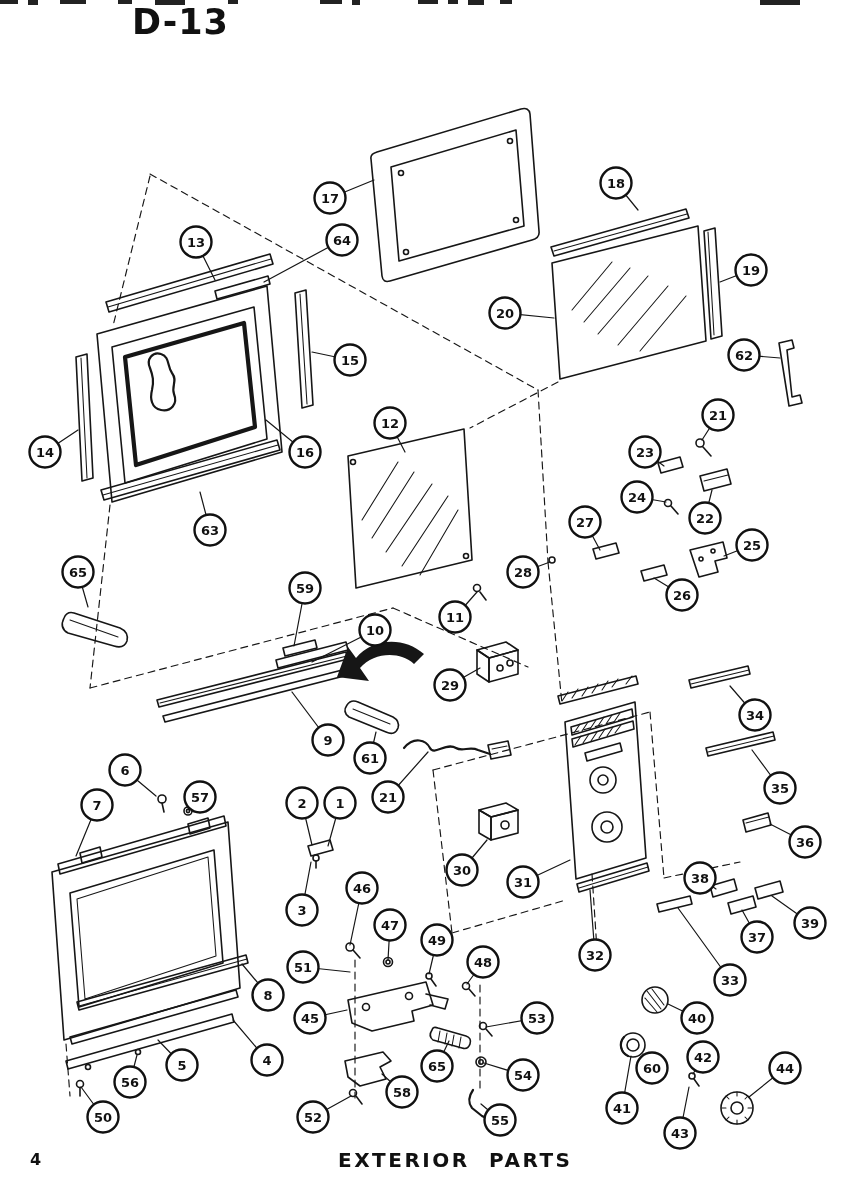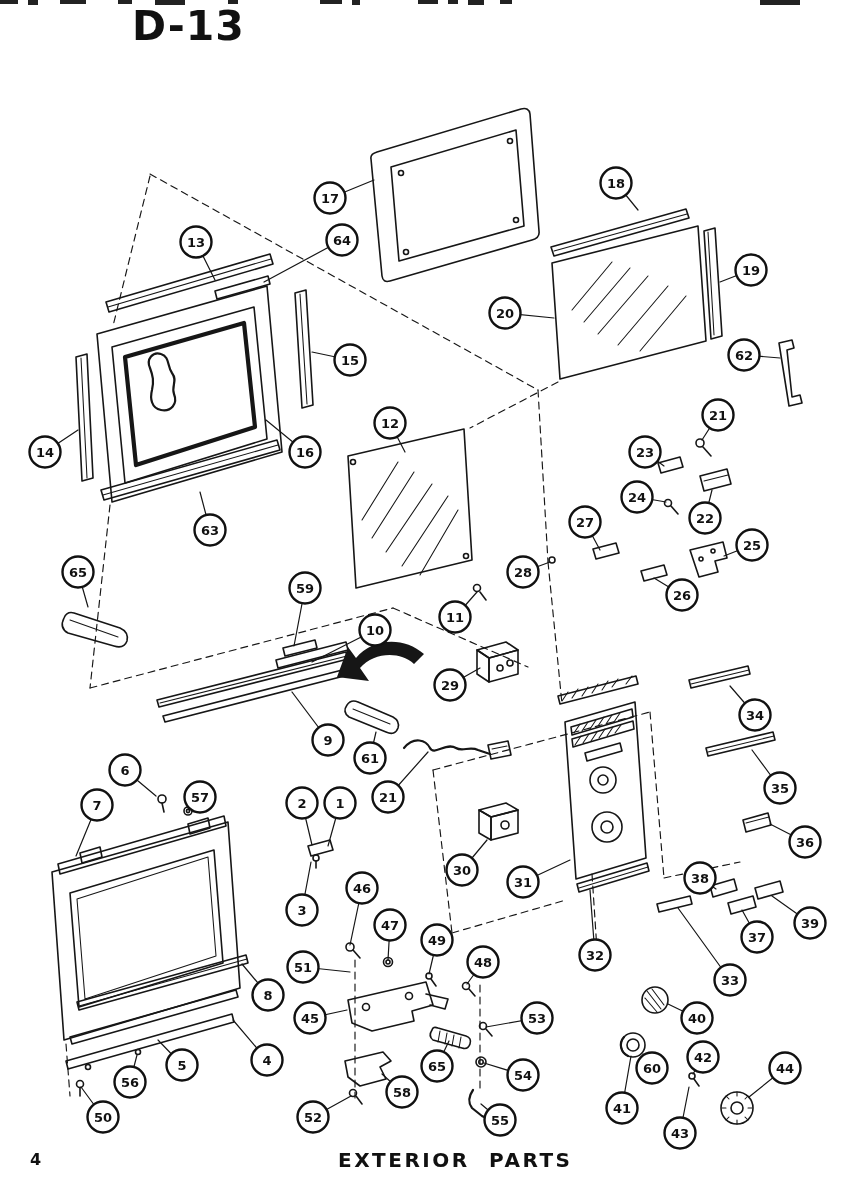--- a/index.html
+++ b/index.html
@@ -3,21 +3,21 @@
 <meta charset="utf-8">
 <style>
   html,body{margin:0;padding:0;background:#e8e8e8;}
   .page{
     position:relative;width:849px;height:1200px;margin:0 auto;
     background:#ffffff;overflow:hidden;
     font-family:"DejaVu Sans","Liberation Sans",sans-serif;color:#111;
   }
   .doc-title{
     position:absolute;left:132px;top:2px;
-    font-size:41px;font-weight:bold;letter-spacing:1px;
+    font-size:35px;font-weight:bold;letter-spacing:1px;
   }
   .page-number{
     position:absolute;left:30px;top:1150px;
     font-size:16px;font-weight:bold;
   }
   .footer-title{
     position:absolute;left:338px;top:1148px;
     font-size:20px;font-weight:bold;letter-spacing:2.5px;word-spacing:10px;
     white-space:nowrap;
   }

